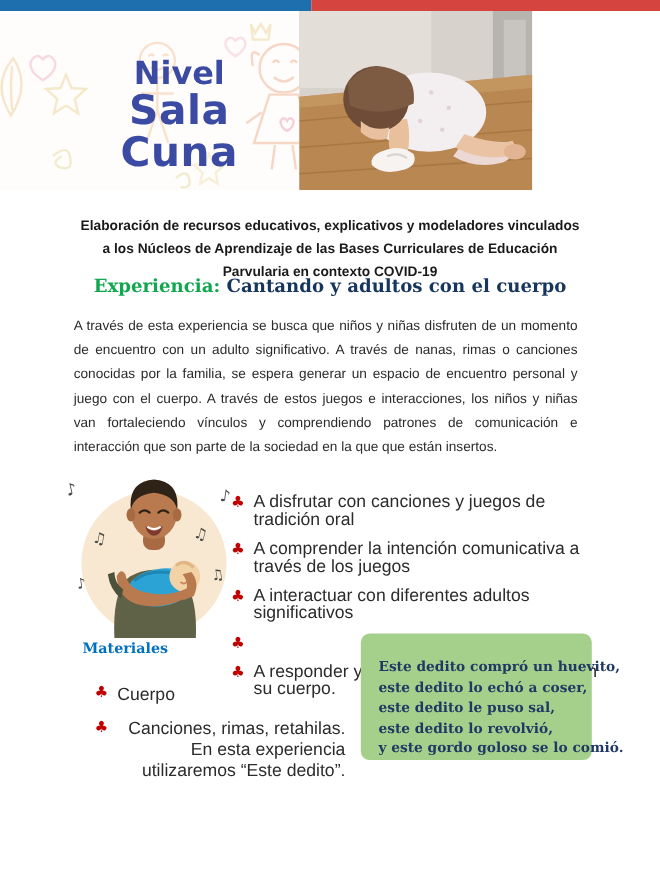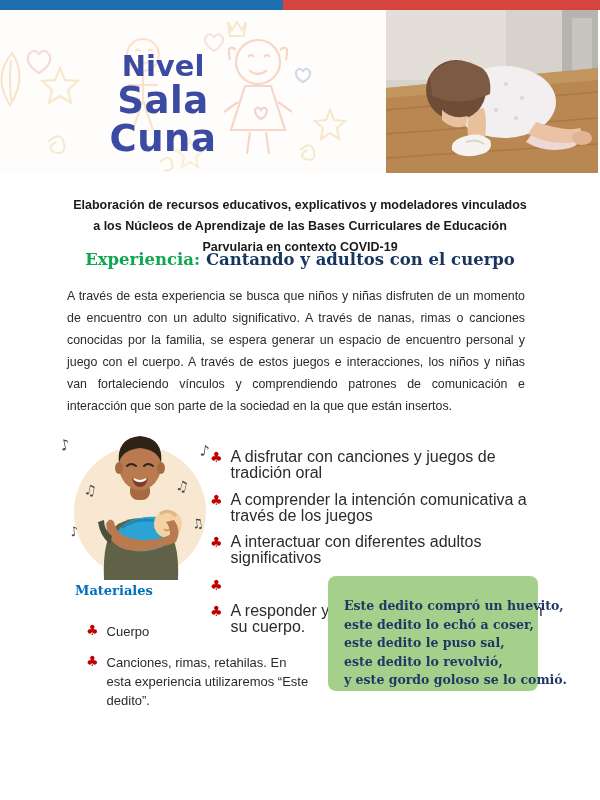--- a/index.html
+++ b/index.html
@@ -7,21 +7,21 @@
   .page {
     position:relative; width:600px; height:800px; margin:0 auto;
     background:#ffffff; overflow:hidden;
     font-family:"Liberation Sans", sans-serif; color:#1c1c1c;
   }
   
   .topbar { position:absolute; top:0; left:0; width:600px; height:10px; display:flex; }
   .topbar .blue { width:283px; height:100%; background:#1e6fae; }
   .topbar .red  { flex:1; height:100%; background:#d64440; }
   
-  .header { position:absolute; top:10px; left:0; width:598px; height:163px; background:#fffdfb; overflow:hidden; }
+  .header { position:absolute; top:10px; left:0; width:484px; height:163px; background:#fffdfb; overflow:hidden; }
   .doodles { position:absolute; inset:0; }
   .header-title { position:absolute; left:58px; top:40px; width:210px; text-align:center;
     font-family:"DejaVu Sans", sans-serif; color:#3b4aa2; }
   .header-title .l1 { font-size:29px; font-weight:600; line-height:32px; }
   .header-title .l2 { font-size:37px; font-weight:800; line-height:38px; letter-spacing:0.5px; }
   .header-photo { position:absolute; right:0; top:0; width:212px; height:163px; }
   
   .intro { position:absolute; top:195px; left:68px; width:464px; text-align:center;
     font-size:12.5px; font-weight:bold; line-height:21px; color:#1a1a1a; }
   
@@ -42,21 +42,21 @@
   .learn-list { position:absolute; top:449px; left:210px; width:335px; }
   .bullet-row { display:flex; align-items:flex-start; margin-bottom:10.5px; }
   .club { color:#c00000; font-size:14px; line-height:16px; margin-right:8px;
     font-family:"DejaVu Sans", sans-serif; }
   .bullet-text { font-size:16px; line-height:16px; color:#2b2b2b; }
   
   .mat-heading { position:absolute; top:583px; left:75px;
     font-family:"DejaVu Serif", serif; font-weight:bold; font-size:13px; color:#0070c0; }
   .mat-list { position:absolute; top:622px; left:86px; width:228px; }
   .mat-list .bullet-row { margin-bottom:12px; }
-  .mat-list .bullet-text { font-size:13px; line-height:19px; }
+  .mat-list .bullet-text { font-size:16px; line-height:19px;text-align:right; }
   
   .rhyme-box { position:absolute; top:576px; left:328px; width:210px; height:115px;
     background:#a5d08b; border-radius:8px; padding:21px 14px 0 16px; }
   .rhyme-line { font-family:"DejaVu Serif", serif; font-weight:bold; font-size:12.5px;
     line-height:18.5px; color:#1f3864; white-space:nowrap; }
 </style>
 </head>
 <body>
 
 <div class="page">

